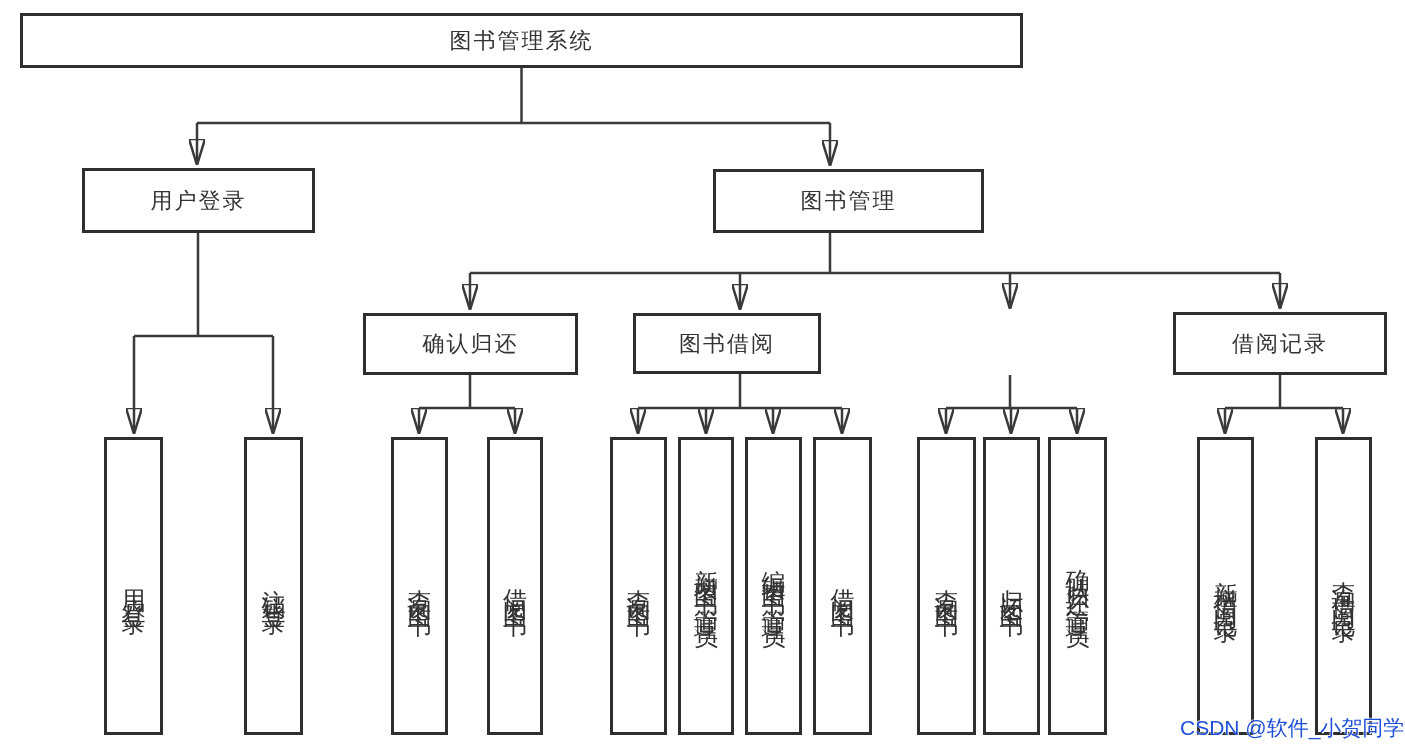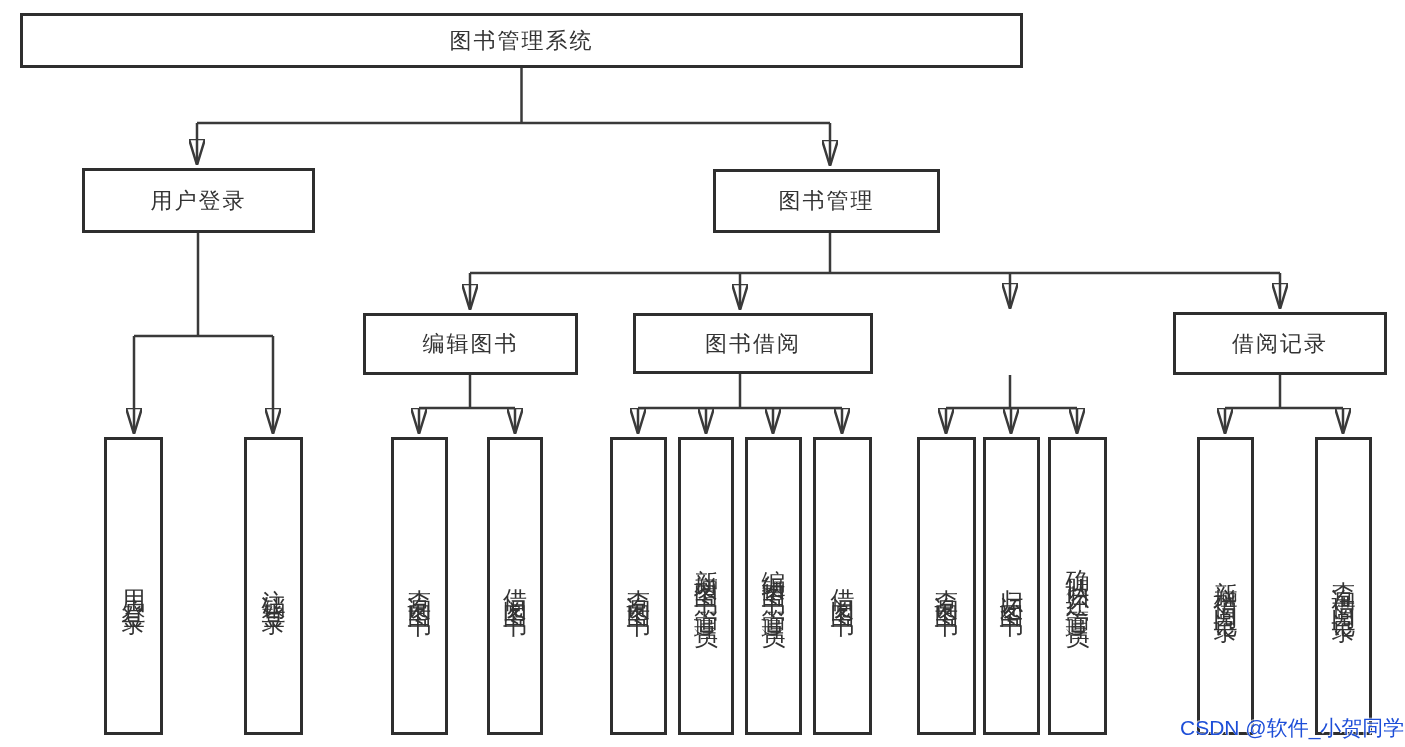--- a/index.html
+++ b/index.html
@@ -100,28 +100,28 @@
     <path d="M1343 408 V433" marker-end="url(#arrow)"></path>
   </svg>
 
   <div class="node" style="left:20px; top:13px; width:1003px; height:55px;">
     <span class="lbl">图书管理系统</span>
   </div>
 
   <div class="node" style="left:82px; top:168px; width:233px; height:65px;">
     <span class="lbl">用户登录</span>
   </div>
-  <div class="node" style="left:713px; top:169px; width:227px; height:64px;">
+  <div class="node" style="left:713px; top:169px; width:271px; height:64px;">
     <span class="lbl">图书管理</span>
   </div>
 
   <div class="node" style="left:363px; top:313px; width:215px; height:62px;">
-    <span class="lbl">编辑图书</span>
+    <span class="lbl">确认归还</span>
   </div>
-  <div class="node" style="left:633px; top:313px; width:240px; height:61px;">
+  <div class="node" style="left:633px; top:313px; width:188px; height:61px;">
     <span class="lbl">图书借阅</span>
   </div>
   <div class="node" style="left:1173px; top:312px; width:214px; height:63px;">
     <span class="lbl">借阅记录</span>
   </div>
 
   <div class="node vert" style="left:104px; top:437px; width:59px; height:298px;">
     <span class="lbl">用户登录</span>
   </div>
   <div class="node vert" style="left:244px; top:437px; width:59px; height:298px;">

